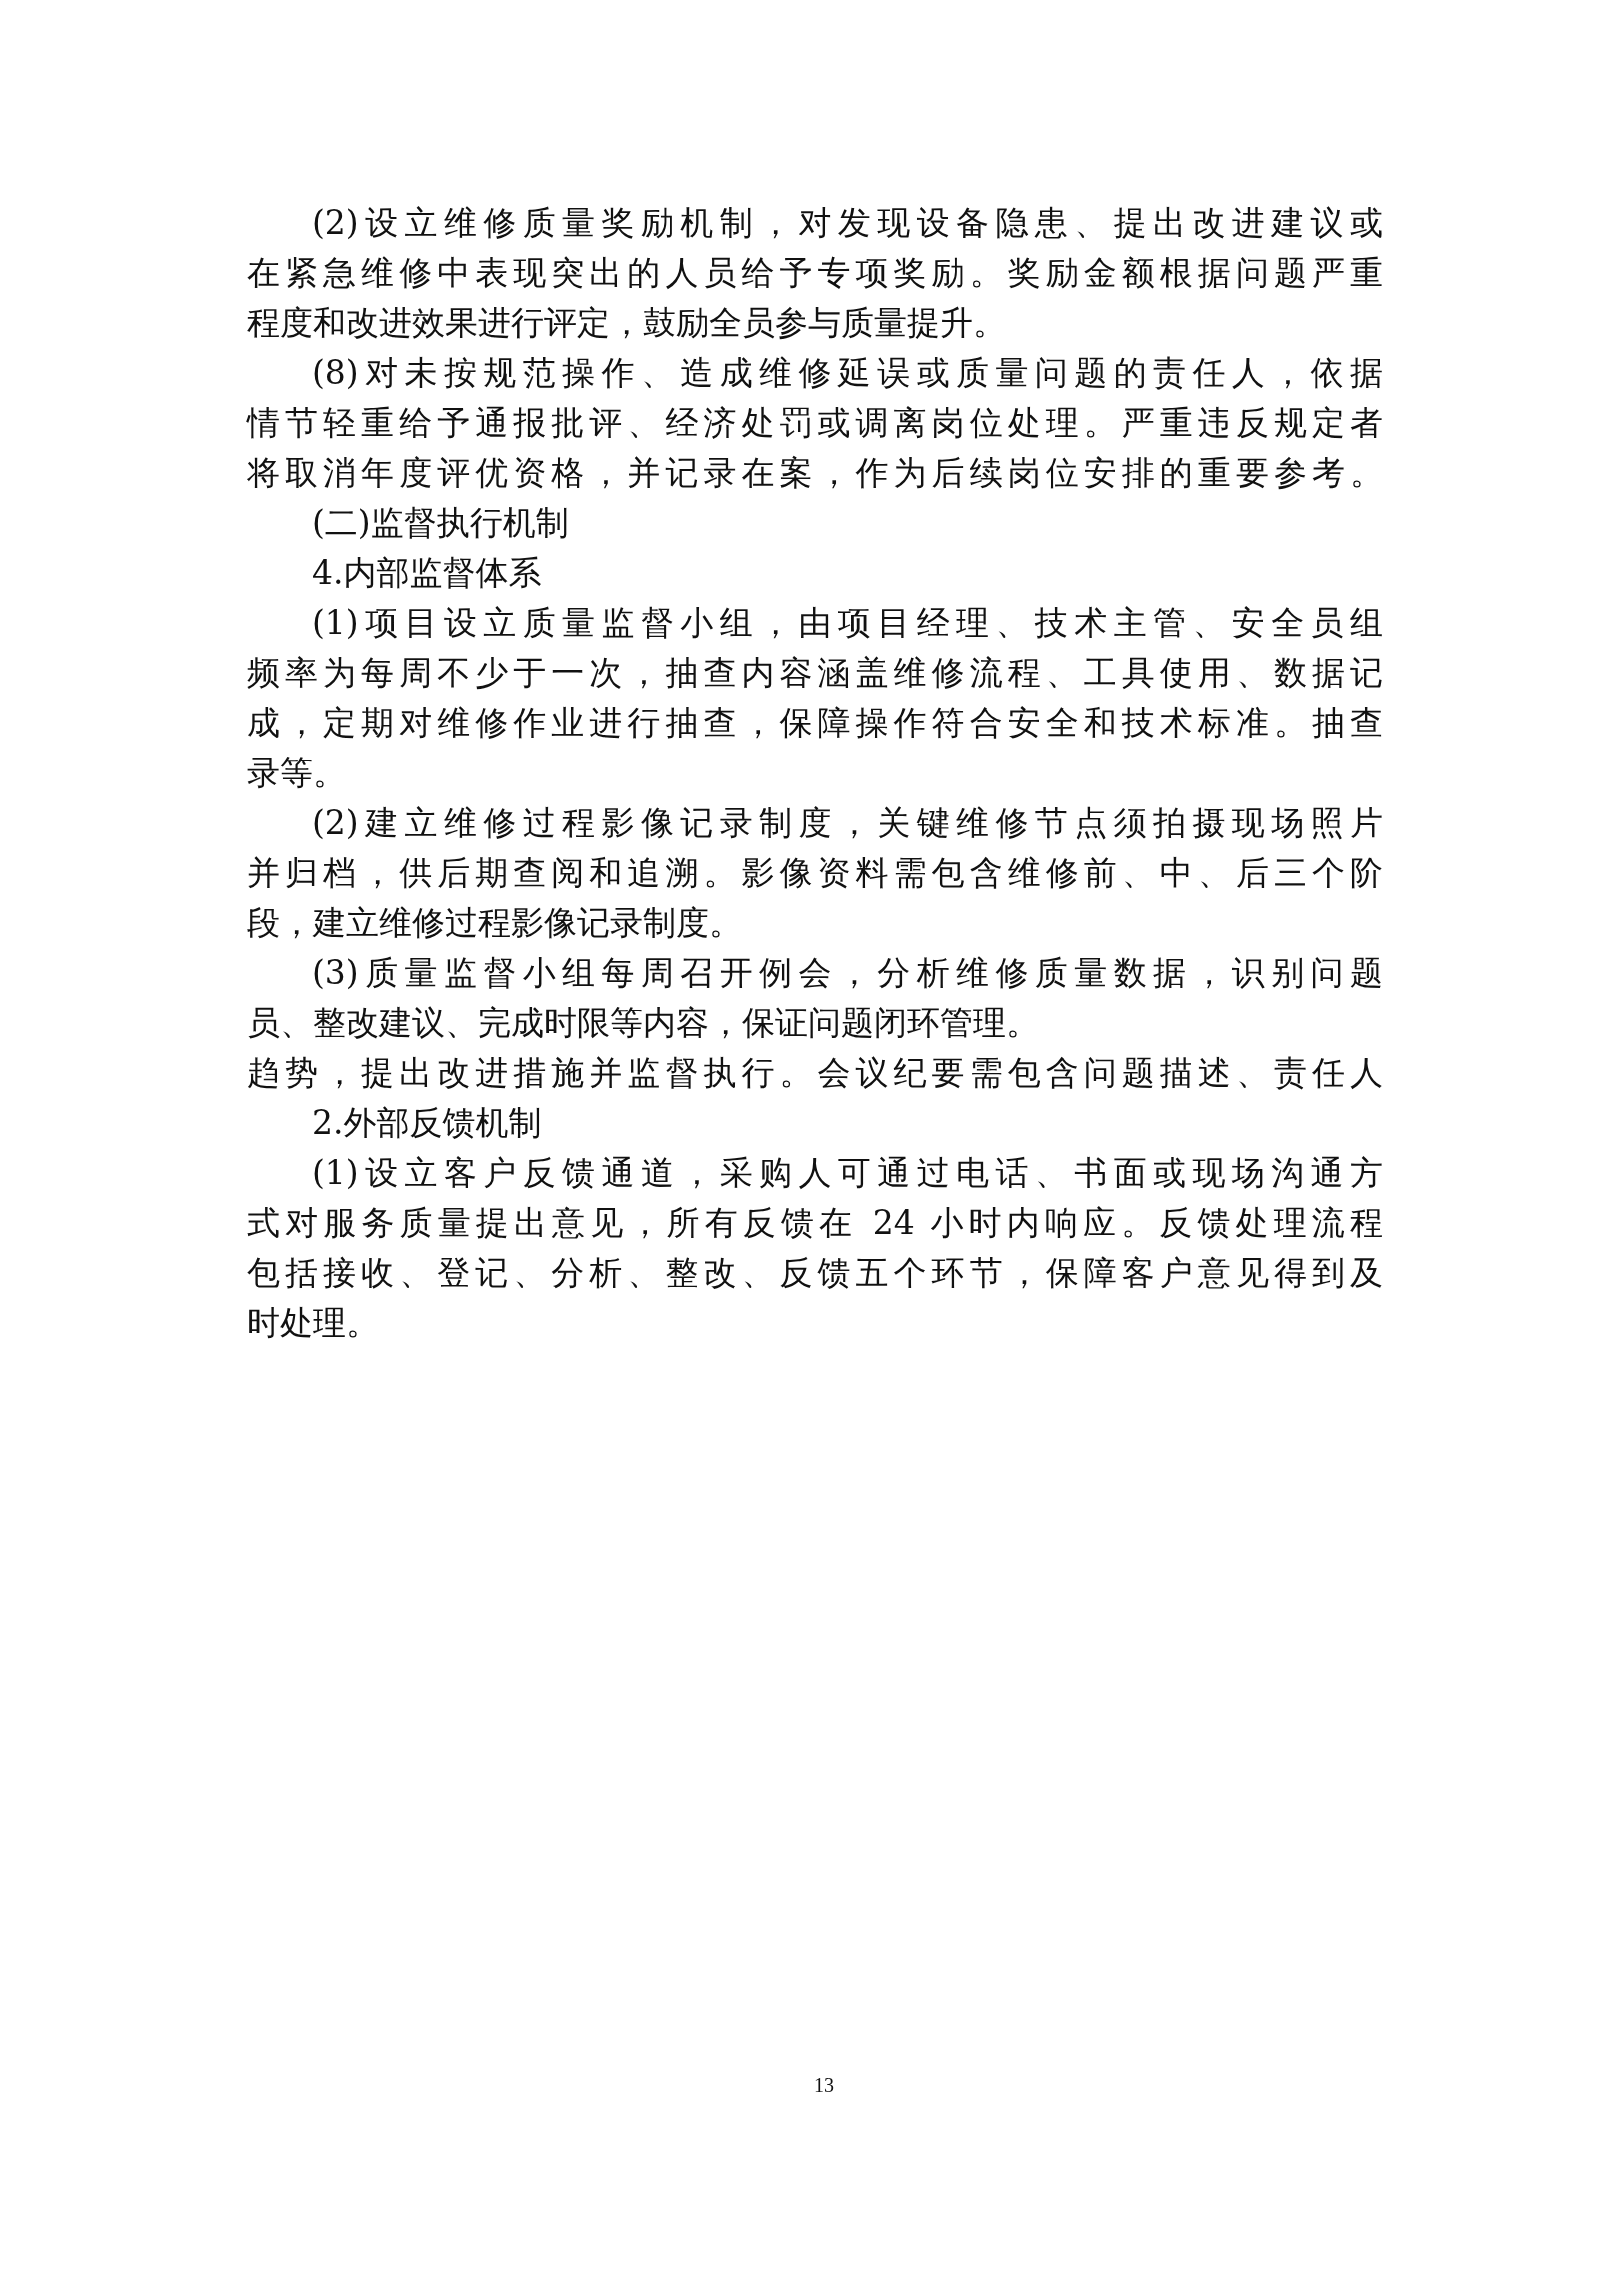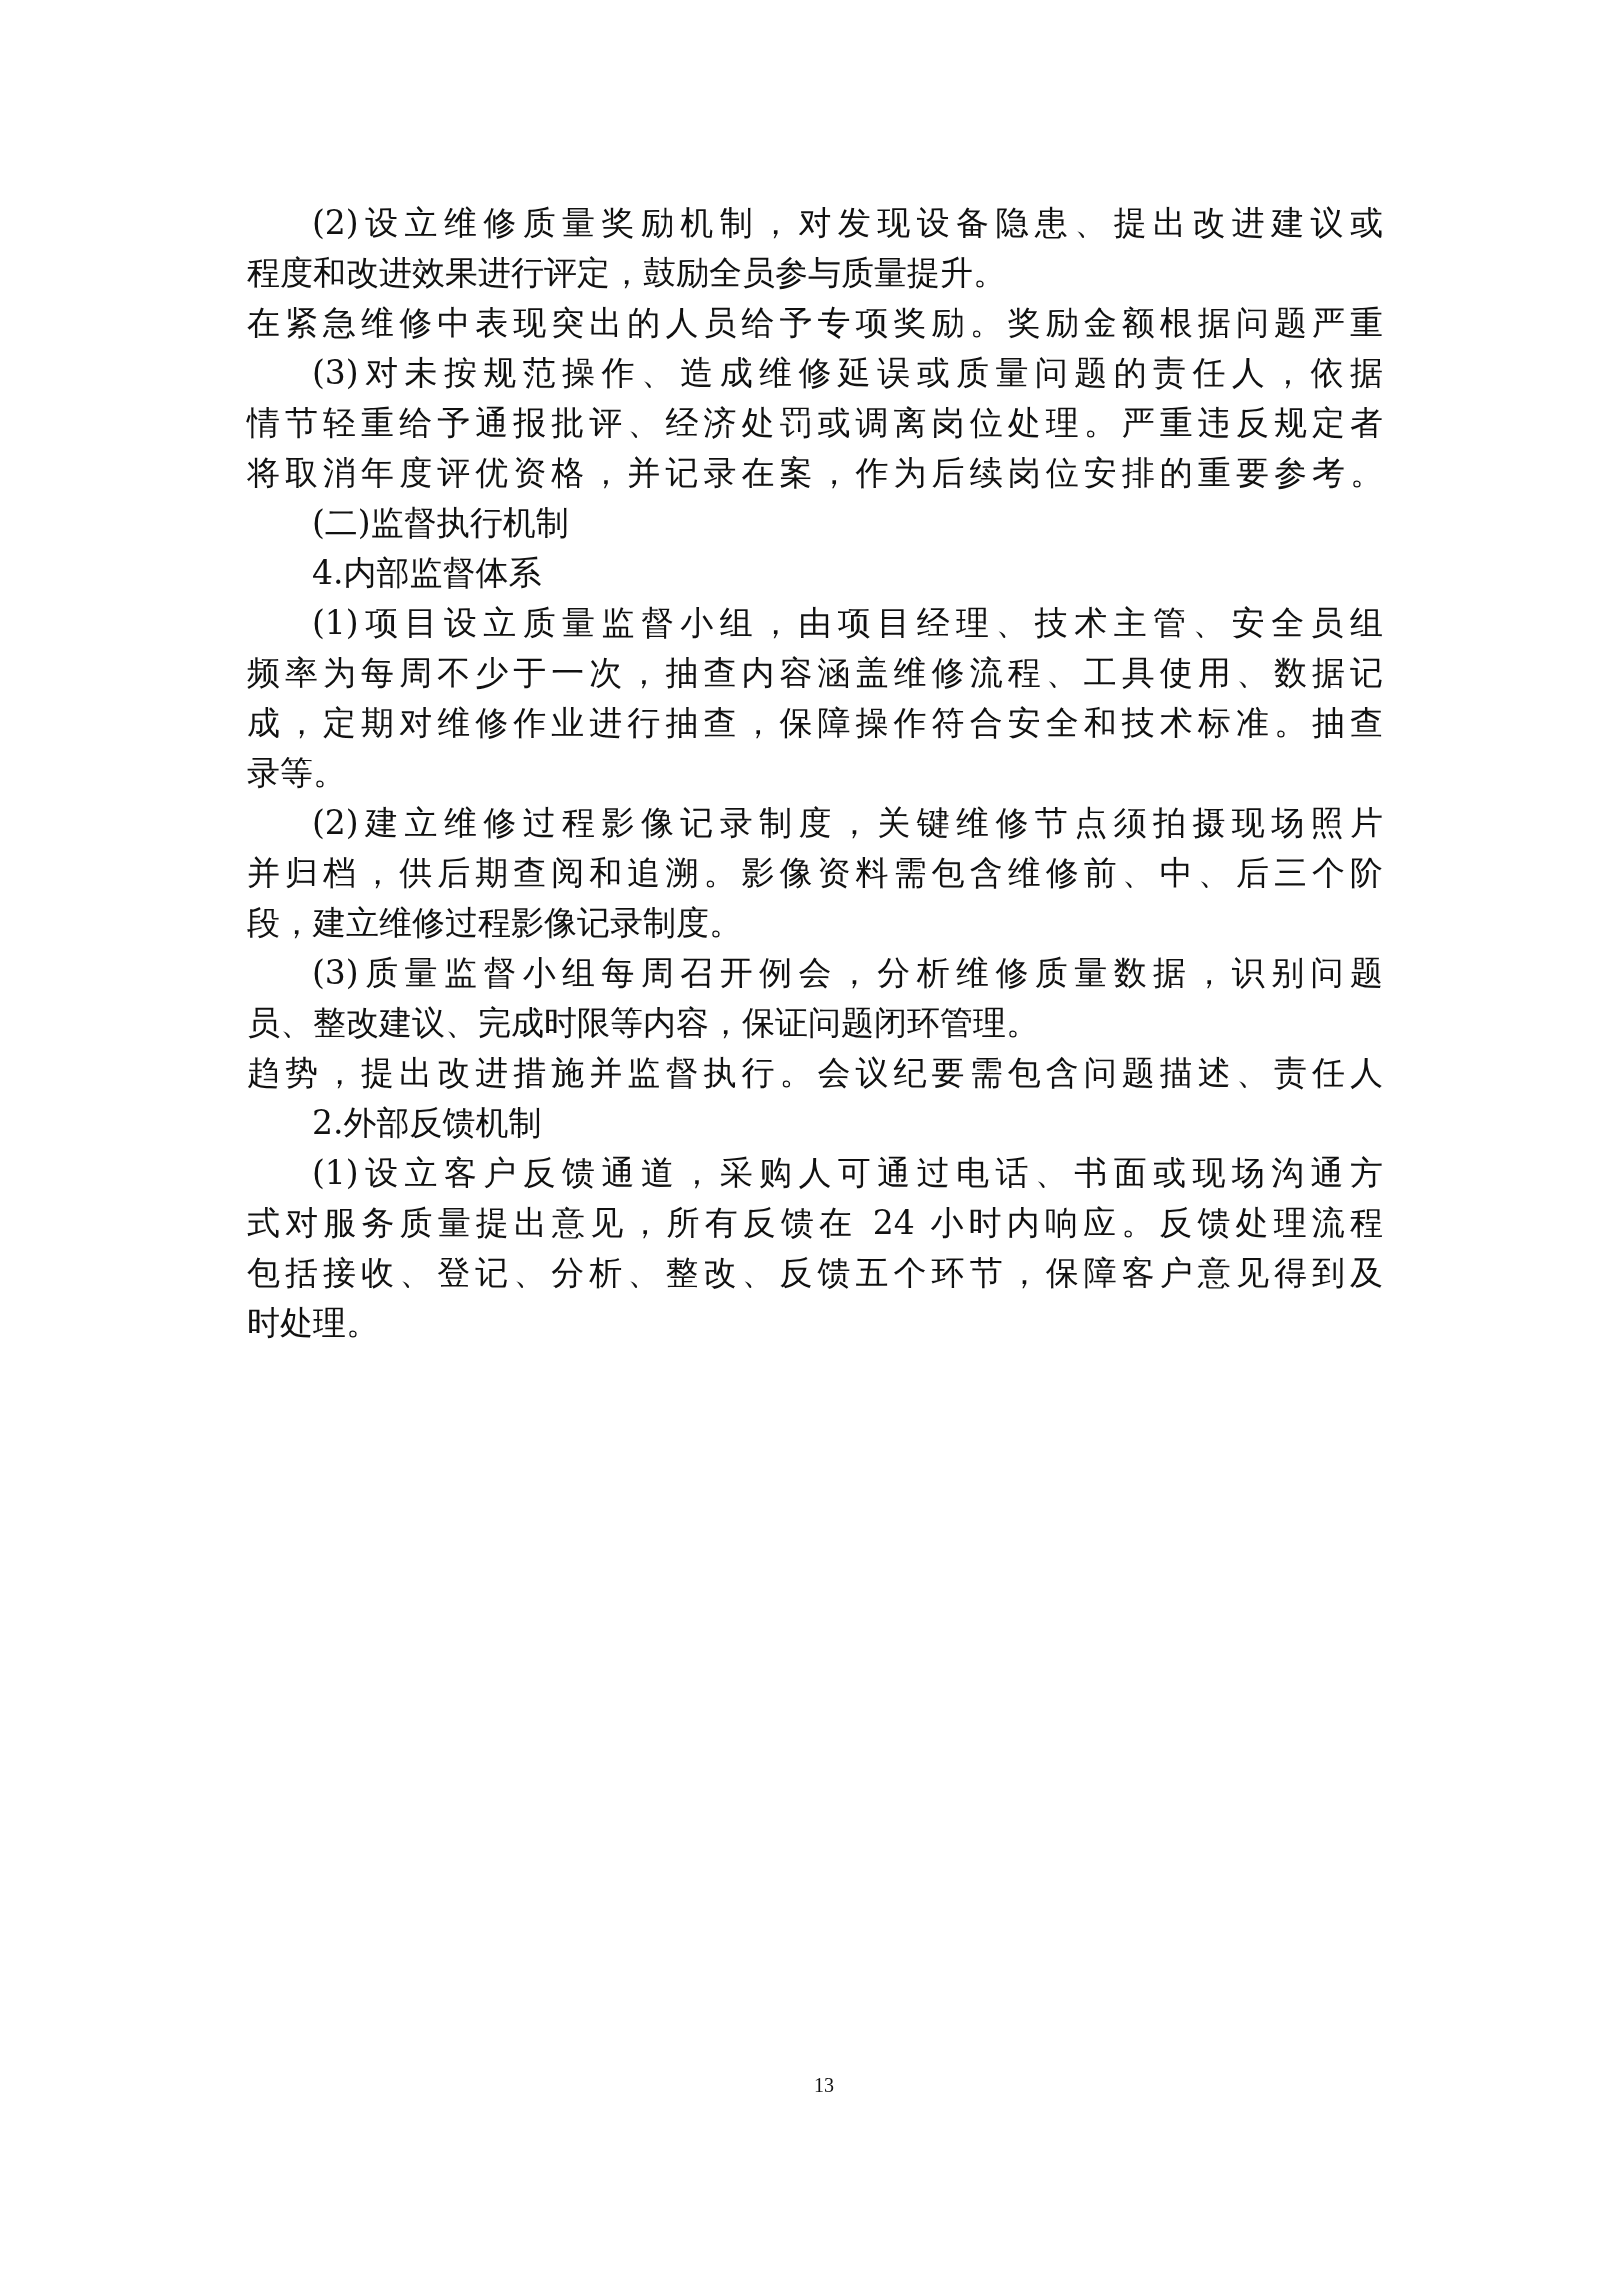--- a/index.html
+++ b/index.html
@@ -51,26 +51,26 @@
       color: #111111;
     }
   </style>
 </head>
 <body>
 
 <div class="page">
 
   <div>
     <div class="line indent">(2)设立维修质量奖励机制，对发现设备隐患、提出改进建议或</div>
+    <div class="line">在紧急维修中表现突出的人员给予专项奖励。奖励金额根据问题严重</div>
     <div class="line last">程度和改进效果进行评定，鼓励全员参与质量提升。</div>
-    <div class="line">在紧急维修中表现突出的人员给予专项奖励。奖励金额根据问题严重</div>
   </div>
 
   <div>
-    <div class="line indent">(3)对未按规范操作、造成维修延误或质量问题的责任人，依据</div>
+    <div class="line indent">(8)对未按规范操作、造成维修延误或质量问题的责任人，依据</div>
     <div class="line">情节轻重给予通报批评、经济处罚或调离岗位处理。严重违反规定者</div>
     <div class="line">将取消年度评优资格，并记录在案，作为后续岗位安排的重要参考。</div>
   </div>
 
   <div class="line indent head">(二)监督执行机制</div>
 
   <div class="line indent head">4.内部监督体系</div>
 
   <div>
     <div class="line indent">(1)项目设立质量监督小组，由项目经理、技术主管、安全员组</div>

